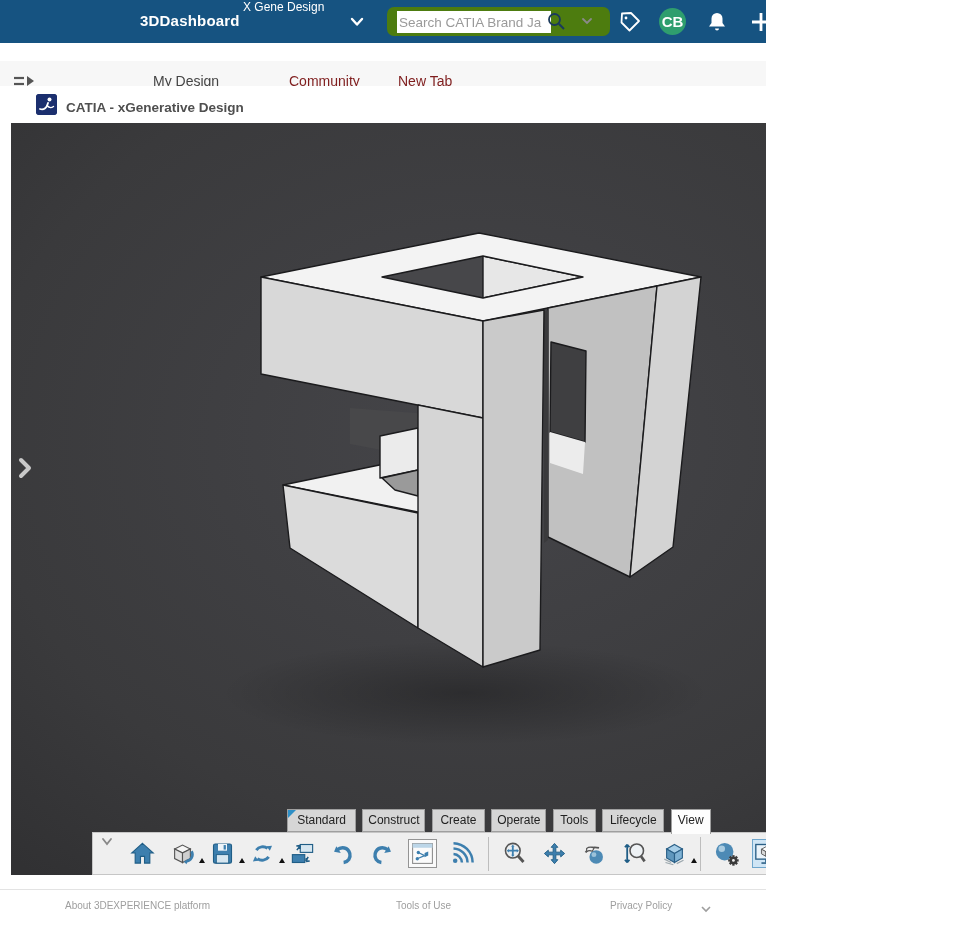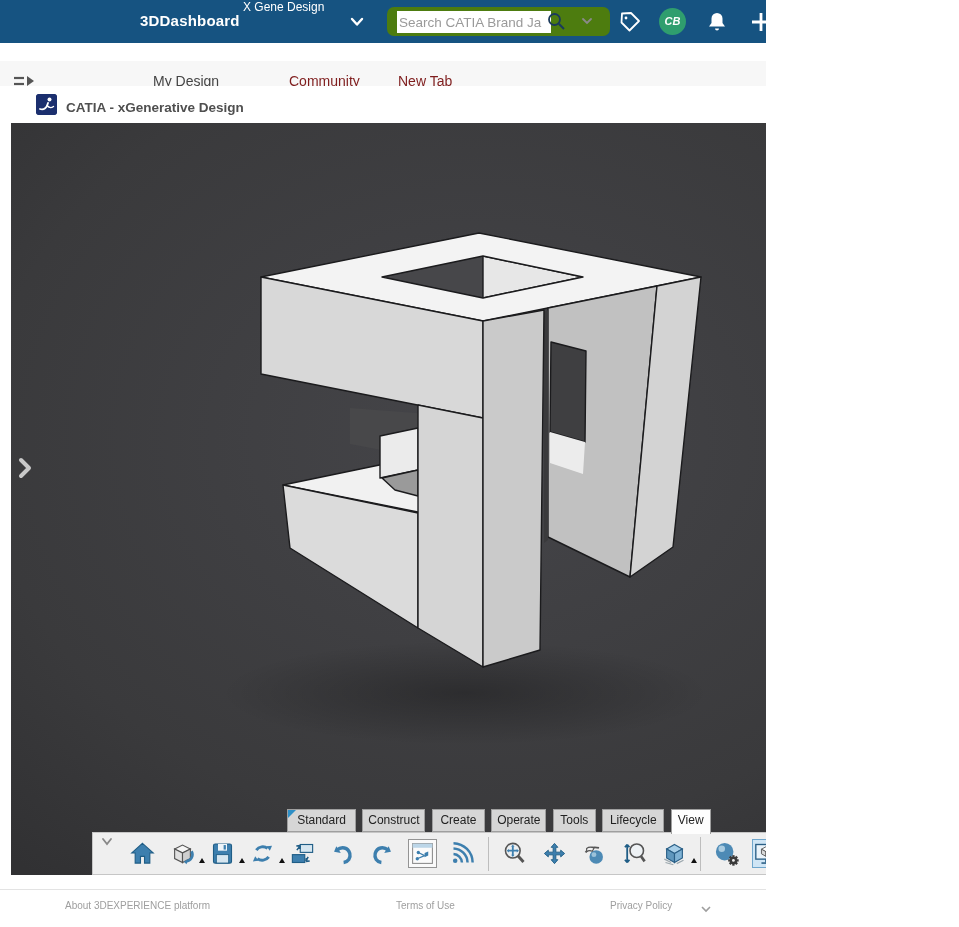--- a/index.html
+++ b/index.html
@@ -10,21 +10,21 @@
   .brand{position:absolute;left:140px;top:12px;color:#fff;font-size:15px;font-weight:bold;letter-spacing:.2px;}
   .appname{position:absolute;left:243px;top:0;color:#fff;font-size:12px;}
   .app-chevron{position:absolute;left:348px;top:13px;width:18px;height:18px;}
   .searchbox{position:absolute;left:387px;top:7px;width:223px;height:29px;background:#4d7c0f;border-radius:7px;}
   .searchbox input{position:absolute;left:10px;top:4px;width:150px;height:20px;border:none;outline:none;font-size:13.5px;color:#555;font-family:"Liberation Sans",sans-serif;}
   .searchbox input::placeholder{color:#9a9a9a;}
   .search-mag{position:absolute;left:158px;top:3px;width:22px;height:22px;}
   .search-chev{position:absolute;left:192px;top:6px;width:16px;height:16px;}
   .tb-icon{position:absolute;top:9px;width:26px;height:26px;cursor:pointer;}
   .avatar{position:absolute;left:659px;top:8px;width:27px;height:27px;border-radius:50%;background:#2f9e6e;color:#fff;
-          font-size:11px;font-weight:bold;text-align:center;line-height:27px;font-style:italic;}
+          font-size:15px;font-weight:bold;text-align:center;line-height:27px;}
 
   
   .tabbar{position:absolute;left:0;top:61px;width:959px;height:43px;background:#f7f7f7;border-bottom:1px solid #ececec;box-sizing:border-box;text-align:center;}
   .menu-toggle{position:absolute;left:12px;top:11px;width:24px;height:22px;cursor:pointer;}
   .tab{position:absolute;top:12px;font-size:14px;color:#7f1d1d;cursor:pointer;}
   .tab.active{color:#444;}
   .tab-underline{position:absolute;left:142px;top:79px;width:123px;height:3px;background:#2e8fc6;}
   .tab-chev{position:absolute;left:232px;top:55px;width:16px;height:16px;}
   .tab-add{position:absolute;left:469px;top:50px;width:22px;height:22px;cursor:pointer;}
 
@@ -389,21 +389,21 @@
       <line x1="10.5" y1="21" x2="21.5" y2="14" stroke="#444" stroke-width="1.6"></line>
       <path d="M9 19.5 q-4 -.5 -3.5 -4.5" fill="none" stroke="#444" stroke-width="1.6"></path>
           <polygon points="5.8,13.5 7.4,16 3.6,16.2" fill="#444"></polygon>
         </svg>
       </div>
   </div>
 
   <div class="footer">
     <div class="hairline"></div>
     <div class="flink" style="left:65px">About 3DEXPERIENCE platform</div>
-    <div class="flink" style="left:396px">Terms of Use</div>
+    <div class="flink" style="left:396px">Tools of Use</div>
     <div class="flink" style="left:610px">Privacy Policy</div>
     <svg class="f-chev" style="left:700px" viewBox="0 0 12 12">
         <polyline points="2,4 6,8 10,4" fill="none" stroke="#9e9e9e" stroke-width="1.6"></polyline>
       </svg>
     <div class="flink" style="left:845px">Cookies</div>
   </div>
 
 </div>
 
 </body></html>

